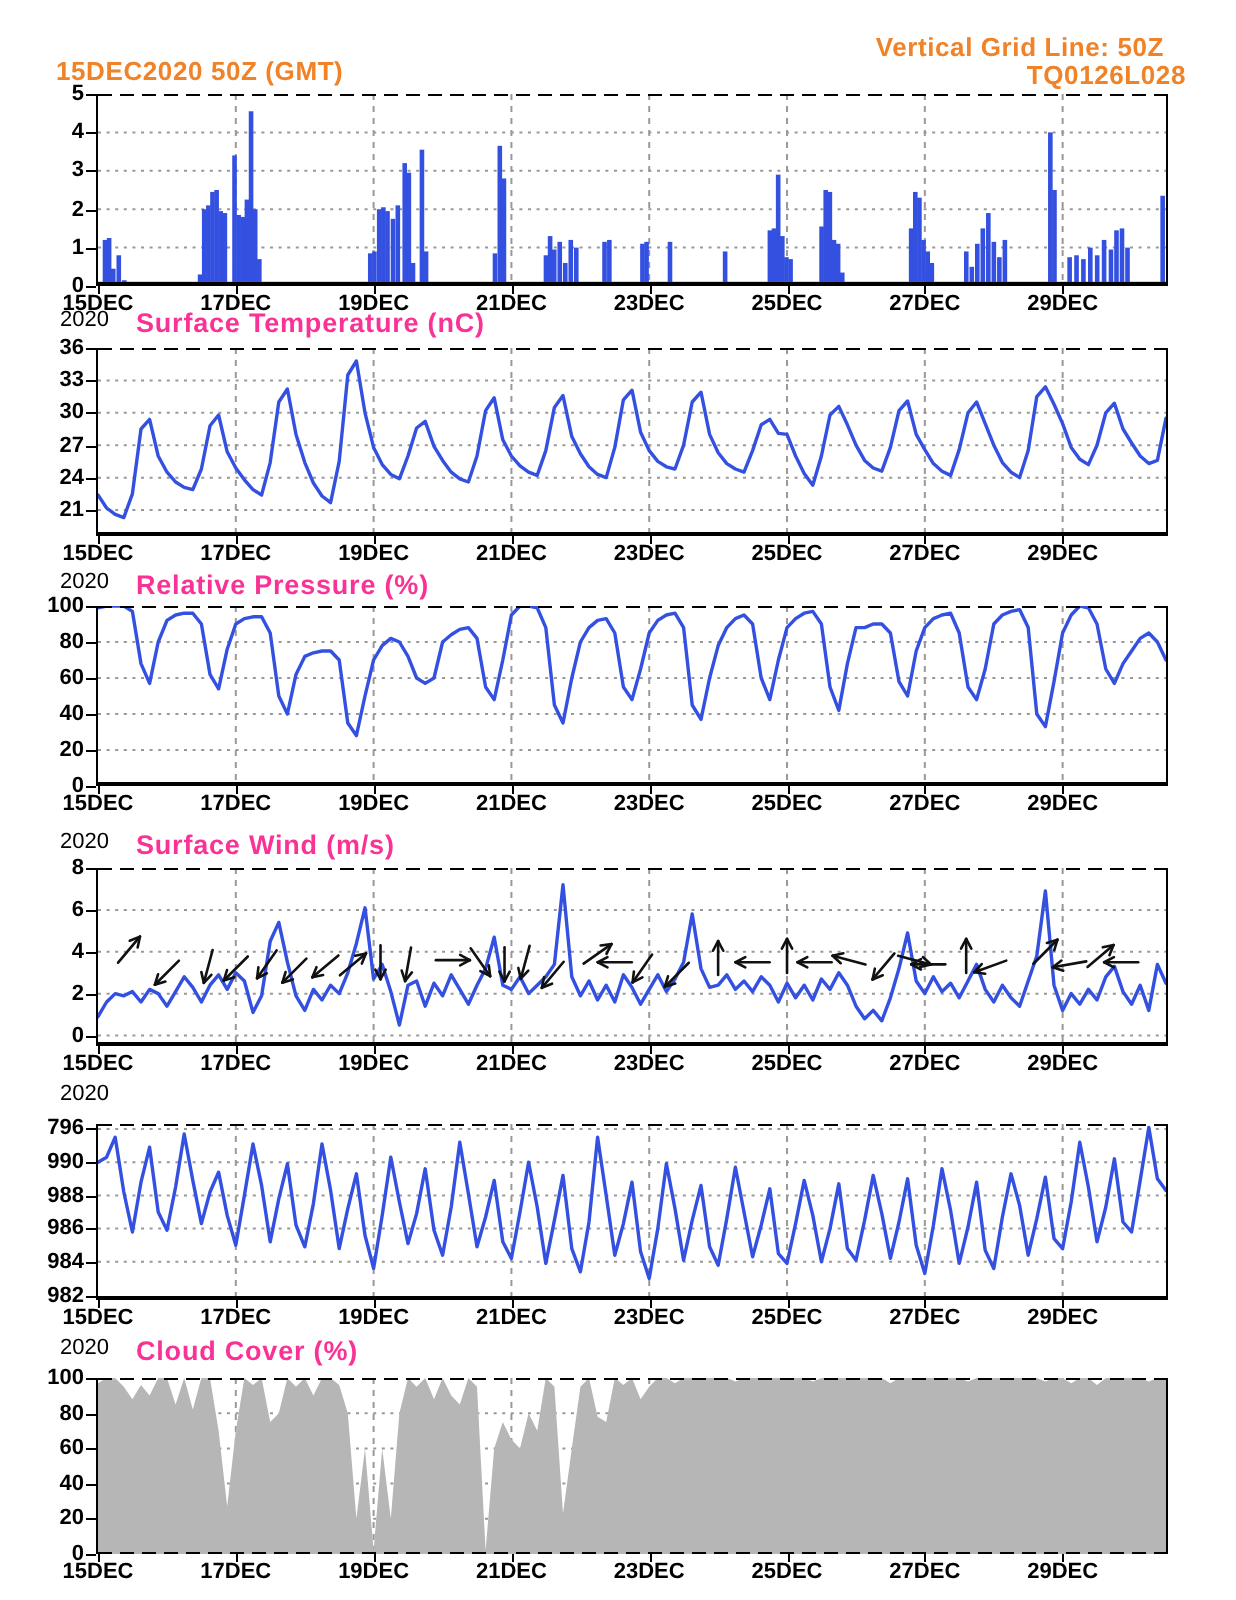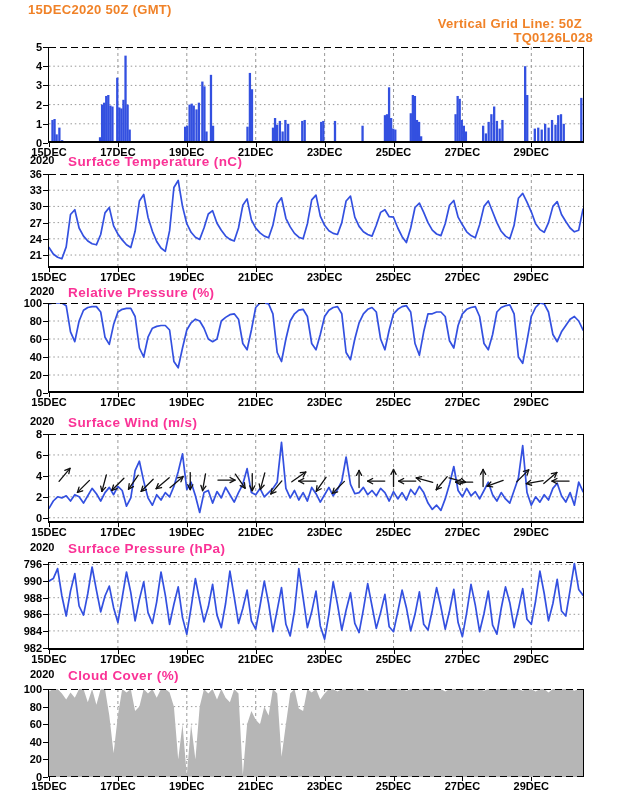--- a/index.html
+++ b/index.html
@@ -2,27 +2,27 @@
 <html><head>
 <meta charset="utf-8">
 <style>
   html,body{margin:0;padding:0;background:#ffffff;}
   .meteogram{
     position:relative;width:618px;height:800px;background:#ffffff;overflow:hidden;
     font-family:"Liberation Sans",sans-serif;
   }
   .hline{position:absolute;font-weight:bold;font-size:13px;letter-spacing:.3px;white-space:pre;color:#F08228;}
   .h1{left:28px;top:2px;}
-  .h2l{left:28px;top:2px;}
+  .h2l{left:28px;top:28px;}
   .h2r{right:36px;top:16px;}
   .h3r{right:25px;top:30px;}
   .ptitle{position:absolute;left:68px;font-weight:bold;font-size:13.5px;letter-spacing:.4px;color:#FA3296;white-space:pre;}
   .subtitle{position:absolute;left:300px;font-weight:bold;font-size:13.5px;letter-spacing:.4px;color:#FA3296;white-space:pre;}
   .h3{top:30px;}
-  .year{position:absolute;left:30px;width:27px;overflow:hidden;font-weight:bold;font-size:11px;color:#000;}
+  .year{position:absolute;left:30px;width:27px;overflow:hidden;font-weight:normal;font-size:11px;color:#000;}
   .sec{position:absolute;left:0;top:0;width:618px;height:800px;pointer-events:none;}
   .title-row{position:absolute;left:0;width:618px;height:15px;}
   .sec-p2 .title-row{top:154px}
   .sec-p3 .title-row{top:285px}
   .sec-p4 .title-row{top:415px}
   .sec-p5 .title-row{top:541px}
   .sec-p6 .title-row{top:668px}
   .frame{position:absolute;left:48px;width:534px;background:#fff;border-left:1px solid #000;border-right:1px solid #000;}
   .sec-p1 .frame{top:47px;height:96px}
   .sec-p2 .frame{top:174px;height:94px}
@@ -514,21 +514,20 @@
         <span class="xlab" style="left: 462.419px; top: 526px;">27DEC</span>
         <div class="tickb" style="left: 462.419px; top: 523px;"></div>
         <span class="xlab" style="left: 531.323px; top: 526px;">29DEC</span>
         <div class="tickb" style="left: 531.323px; top: 523px;"></div>
       </div>
   </section>
 
   <section class="sec sec-p5">
     <div class="title-row">
       <span class="year">2020</span>
-      <span class="ptitle">Surface Pressure (hPa)</span>
     </div>
     <div class="frame">
         <svg width="534" height="88" viewBox="0 0 534 88">
           <line x1="68.90322580645162" y1="0" x2="68.90322580645162" y2="88" stroke="#999999" stroke-width="1" stroke-dasharray="3,3"></line>
           <line x1="137.80645161290323" y1="0" x2="137.80645161290323" y2="88" stroke="#999999" stroke-width="1" stroke-dasharray="3,3"></line>
           <line x1="206.70967741935485" y1="0" x2="206.70967741935485" y2="88" stroke="#999999" stroke-width="1" stroke-dasharray="3,3"></line>
           <line x1="275.61290322580646" y1="0" x2="275.61290322580646" y2="88" stroke="#999999" stroke-width="1" stroke-dasharray="3,3"></line>
           <line x1="344.51612903225805" y1="0" x2="344.51612903225805" y2="88" stroke="#999999" stroke-width="1" stroke-dasharray="3,3"></line>
           <line x1="413.4193548387097" y1="0" x2="413.4193548387097" y2="88" stroke="#999999" stroke-width="1" stroke-dasharray="3,3"></line>
           <line x1="482.32258064516134" y1="0" x2="482.32258064516134" y2="88" stroke="#999999" stroke-width="1" stroke-dasharray="3,3"></line>

